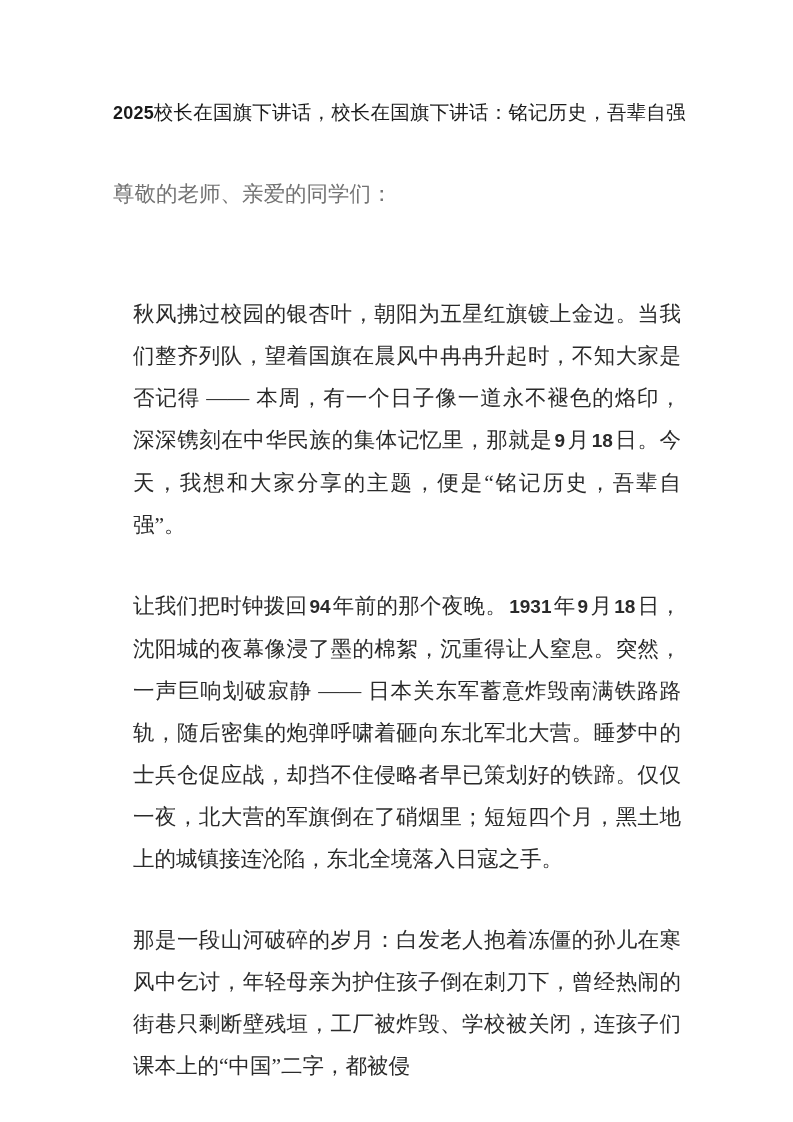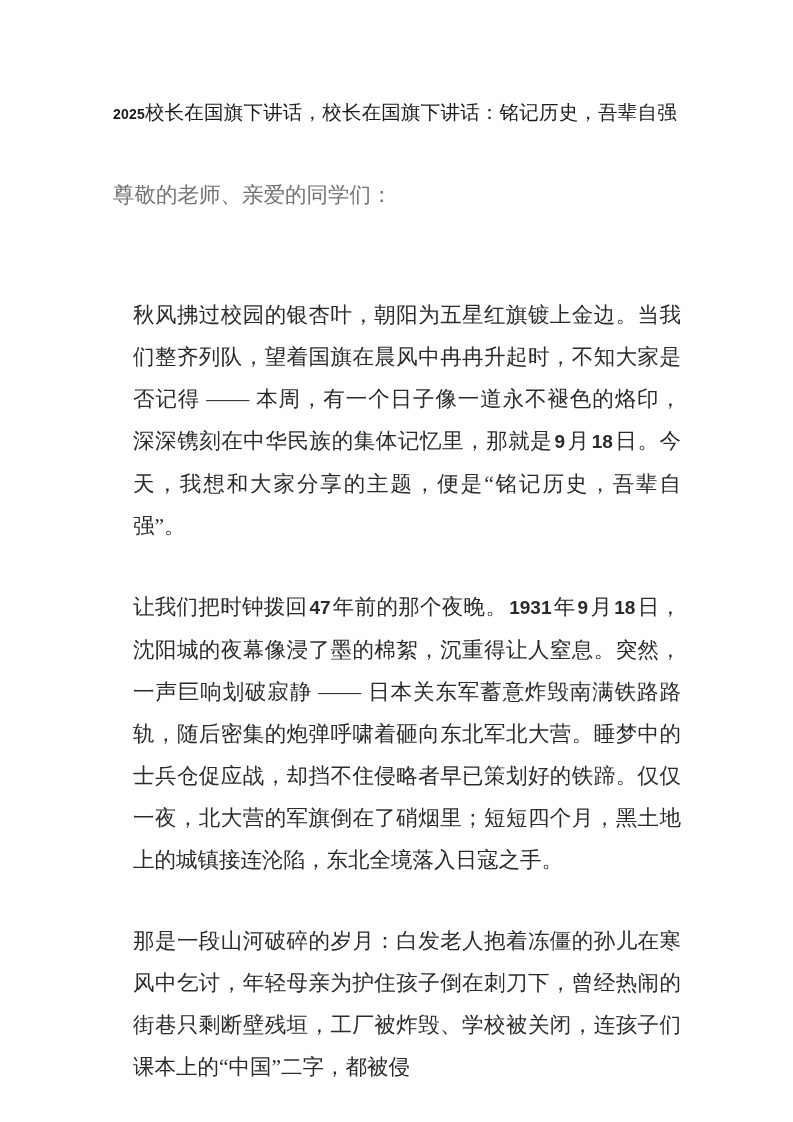--- a/index.html
+++ b/index.html
@@ -30,21 +30,21 @@
   }
   .doc-title {
     font-size: 19.5px;
     line-height: 42px;
     color: #1a1a1a;
     white-space: nowrap;
     letter-spacing: 0.2px;
   }
   .doc-title .num {
     font-family: "Liberation Sans", "DejaVu Sans", sans-serif;
-    font-size: 14px;
+    font-size: 18px;
     font-weight: 600;
   }
   .para {
     font-size: 21.5px;
     line-height: 42px;
     text-align: justify;
     text-justify: inter-ideograph;
     color: #2a2a2a;
     text-indent: 0;
     word-break: break-all;
@@ -91,20 +91,20 @@
 
     <div class="gap-para"></div>
 
 
     <div class="gap-para"></div>
 
     <div class="para">秋风拂过校园的银杏叶，朝阳为五星红旗镀上金边。当我们整齐列队，望着国旗在晨风中冉冉升起时，不知大家是否记得<span class="dash">——</span>本周，有一个日子像一道永不褪色的烙印，深深镌刻在中华民族的集体记忆里，那就是<span class="num">9</span>月<span class="num">18</span>日。今天，我想和大家分享的主题，便是“铭记历史，吾辈自强”。</div>
 
     <div class="gap-para"></div>
 
-    <div class="para last-justify">让我们把时钟拨回<span class="num">47</span>年前的那个夜晚。<span class="num">1931</span>年<span class="num">9</span>月<span class="num">18</span>日，沈阳城的夜幕像浸了墨的棉絮，沉重得让人窒息。突然，一声巨响划破寂静<span class="dash">——</span>日本关东军蓄意炸毁南满铁路路轨，随后密集的炮弹呼啸着砸向东北军北大营。睡梦中的士兵仓促应战，却挡不住侵略者早已策划好的铁蹄。仅仅一夜，北大营的军旗倒在了硝烟里；短短四个月，黑土地上的城镇接连沦陷，东北全境落入日寇之手。</div>
+    <div class="para last-justify">让我们把时钟拨回<span class="num">94</span>年前的那个夜晚。<span class="num">1931</span>年<span class="num">9</span>月<span class="num">18</span>日，沈阳城的夜幕像浸了墨的棉絮，沉重得让人窒息。突然，一声巨响划破寂静<span class="dash">——</span>日本关东军蓄意炸毁南满铁路路轨，随后密集的炮弹呼啸着砸向东北军北大营。睡梦中的士兵仓促应战，却挡不住侵略者早已策划好的铁蹄。仅仅一夜，北大营的军旗倒在了硝烟里；短短四个月，黑土地上的城镇接连沦陷，东北全境落入日寇之手。</div>
 
     <div class="gap-para"></div>
 
     <div class="para clip-bottom">那是一段山河破碎的岁月：白发老人抱着冻僵的孙儿在寒风中乞讨，年轻母亲为护住孩子倒在刺刀下，曾经热闹的街巷只剩断壁残垣，工厂被炸毁、学校被关闭，连孩子们课本上的“中国”二字，都被侵</div>
 
   </div>
 </div>
 
 </body></html>

